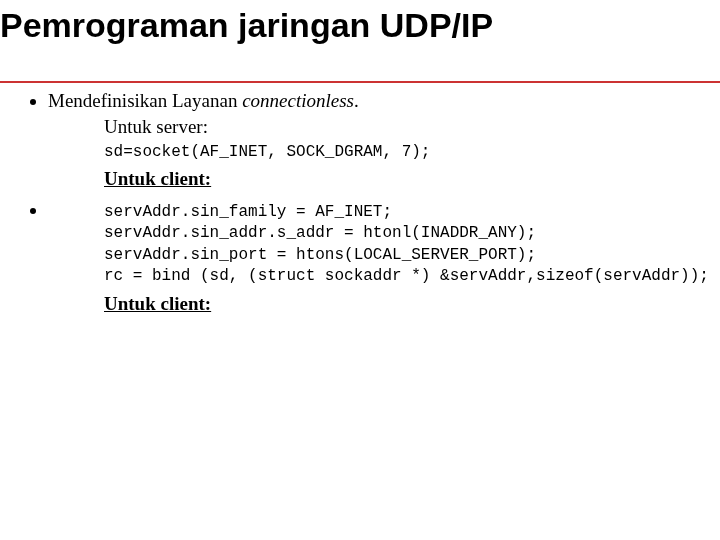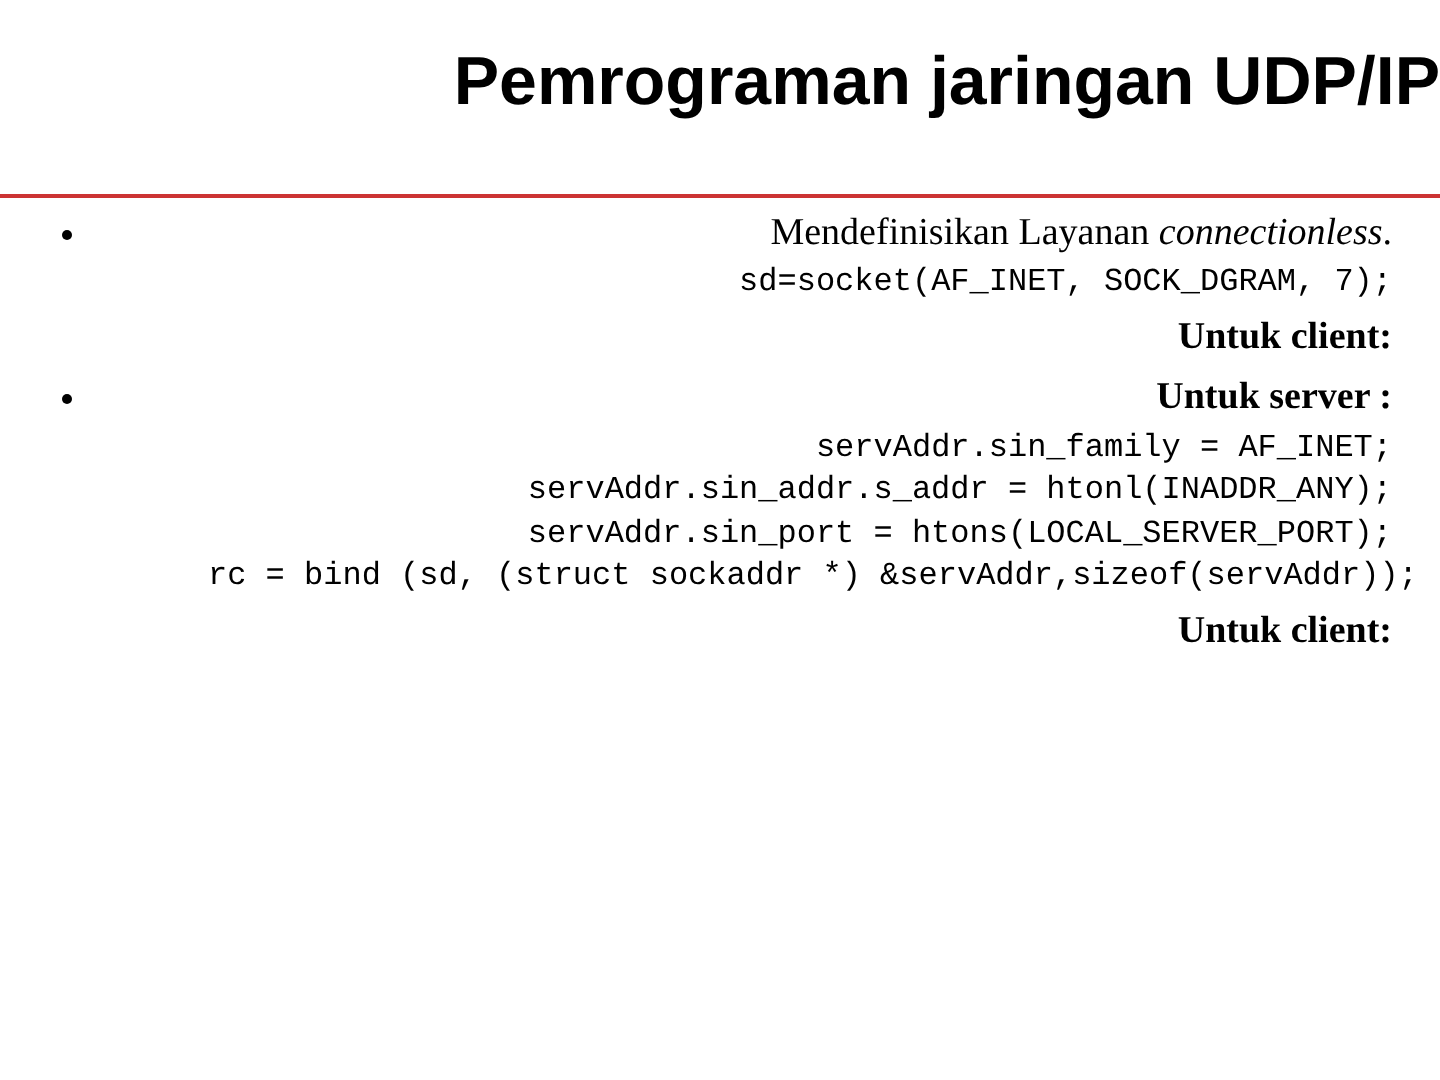--- a/index.html
+++ b/index.html
@@ -14,48 +14,48 @@
   .slide {
     width: 720px;
     height: 540px;
     position: relative;
     box-sizing: border-box;
   }
   .title {
     font-family: Arial, Helvetica, sans-serif;
     font-weight: bold;
     font-size: 34px;
-    text-align: right;
-    padding-top: 22px;
+    text-align: left;
+    padding-top: 6px;
     padding-bottom: 8px;
   }
   .hr-red {
     border: none;
     border-top: 2px solid #cc3333;
     margin: 28px 0 0 0;
   }
   .content {
     padding: 6px 24px 0 24px;
     font-size: 19px;
     line-height: 1.28;
   }
   ul.top {
     list-style-type: disc;
     margin: 0;
     padding-left: 24px;
   }
   ul.top > li {
     margin-bottom: 6px;
-    text-align: right;
   }
   .indent1 {
     padding-left: 56px;
   }
   .bold {
     font-weight: bold;
+    text-decoration: underline;
   }
   .italic {
     font-style: italic;
   }
   .code {
     font-family: "Courier New", Courier, monospace;
     font-size: 16px;
     white-space: pre;
     line-height: 1.35;
   }
@@ -77,32 +77,32 @@
   <div class="title">Pemrograman jaringan UDP/IP</div>
 
   <hr class="hr-red">
 
   <div class="content">
     <ul class="top">
 
       <li>
         <span>Mendefinisikan Layanan </span><span class="italic">connectionless</span><span>.</span>
 
+        <div class="indent1 sub-label">
+          <span>Untuk server:</span>
+        </div>
         <div class="code code-block">sd=socket(AF_INET, SOCK_DGRAM, 7);</div>
 
         <div class="indent1 sub-label bold">
           <span>Untuk client:</span>
         </div>
       </li>
 
       <li>
 
-        <div class="indent1 sub-label bold">
-          <span>Untuk server :</span>
-        </div>
         <div class="code code-block">servAddr.sin_family = AF_INET;
 servAddr.sin_addr.s_addr = htonl(INADDR_ANY);
 servAddr.sin_port = htons(LOCAL_SERVER_PORT);
 rc = bind (sd, (struct sockaddr *) &amp;servAddr,sizeof(servAddr));</div>
 
         <div class="indent1 sub-label bold">
           <span>Untuk client:</span>
         </div>
       </li>
 

